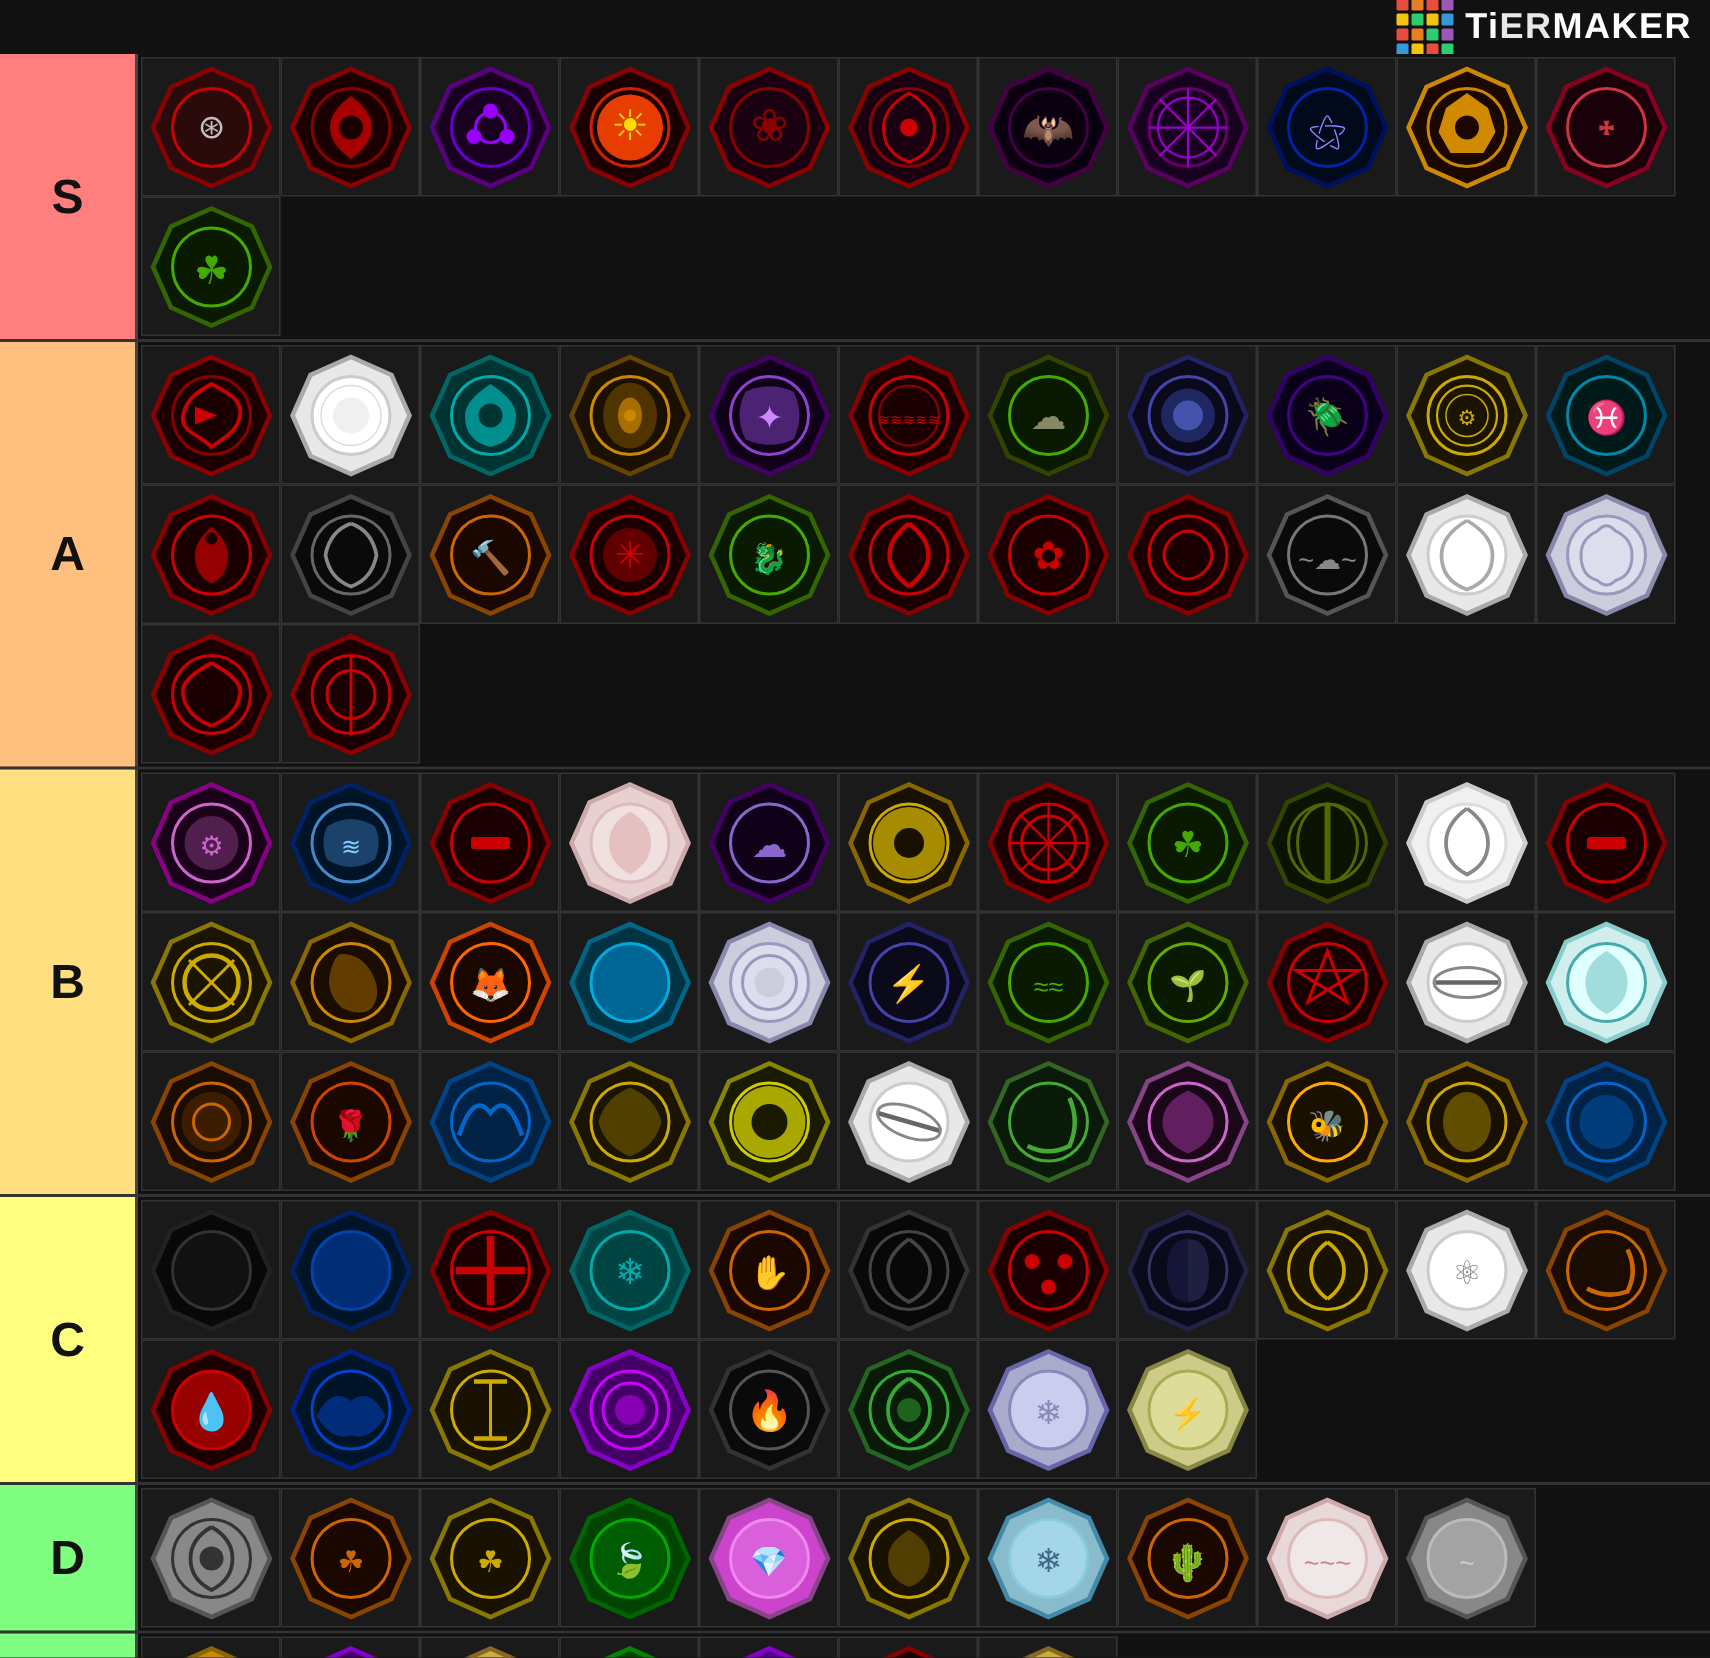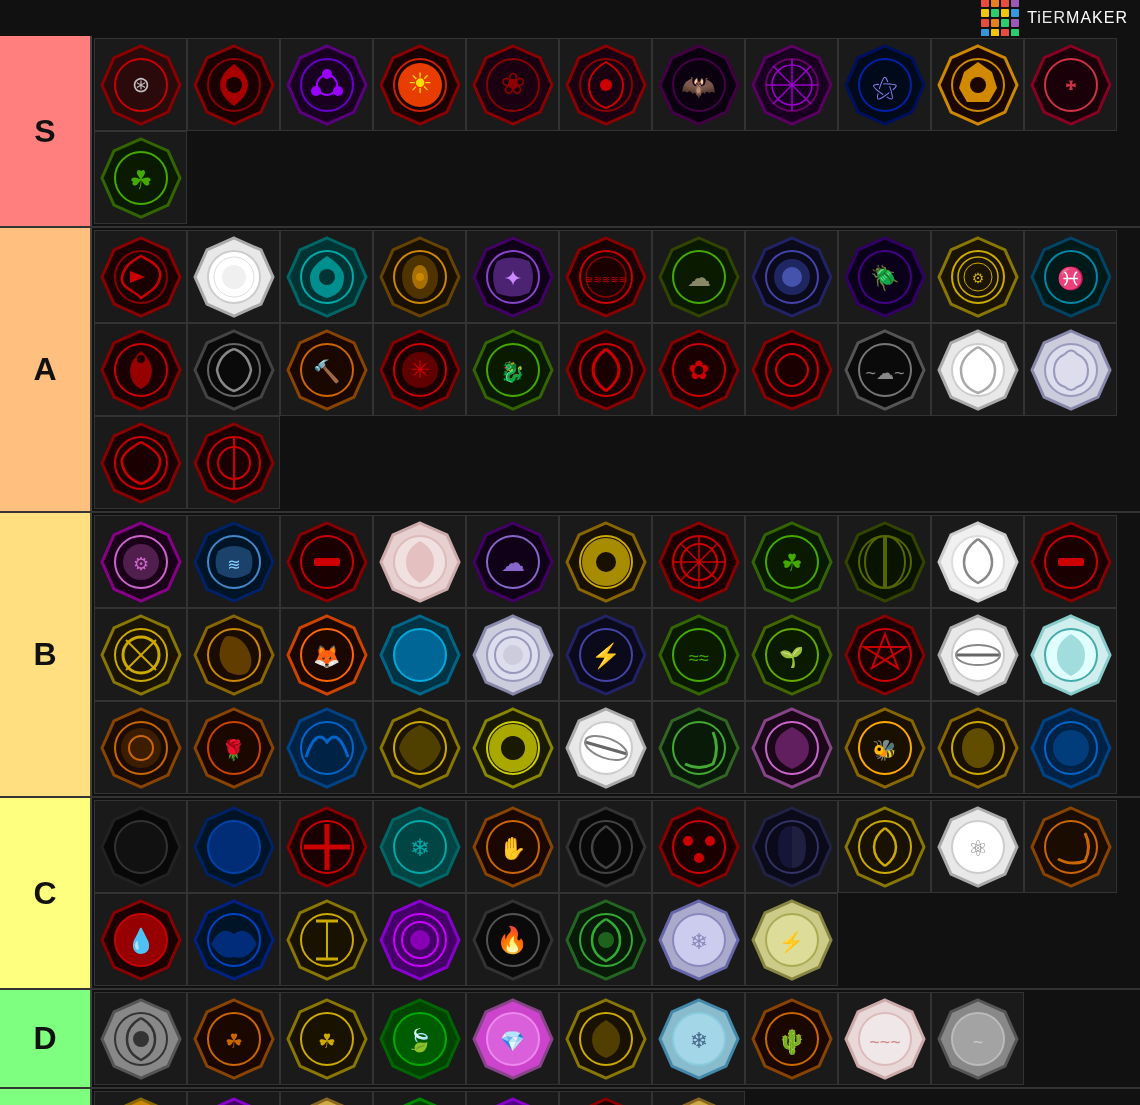--- a/index.html
+++ b/index.html
@@ -34,22 +34,22 @@
       grid-template-rows: repeat(4, 8px);
       gap: 2px;
     }
     .logo-cell {
       width: 8px;
       height: 8px;
       border-radius: 1px;
     }
     .logo-text {
       color: white;
-      font-size: 16px;
-      font-weight: normal;
+      font-size: 24px;
+      font-weight: bold;
       letter-spacing: 1px;
     }
     .logo-text span {
       color: #e8e8e8;
     }
     .tier-row {
       display: flex;
       border-bottom: 2px solid #333;
     }
     .tier-label {

